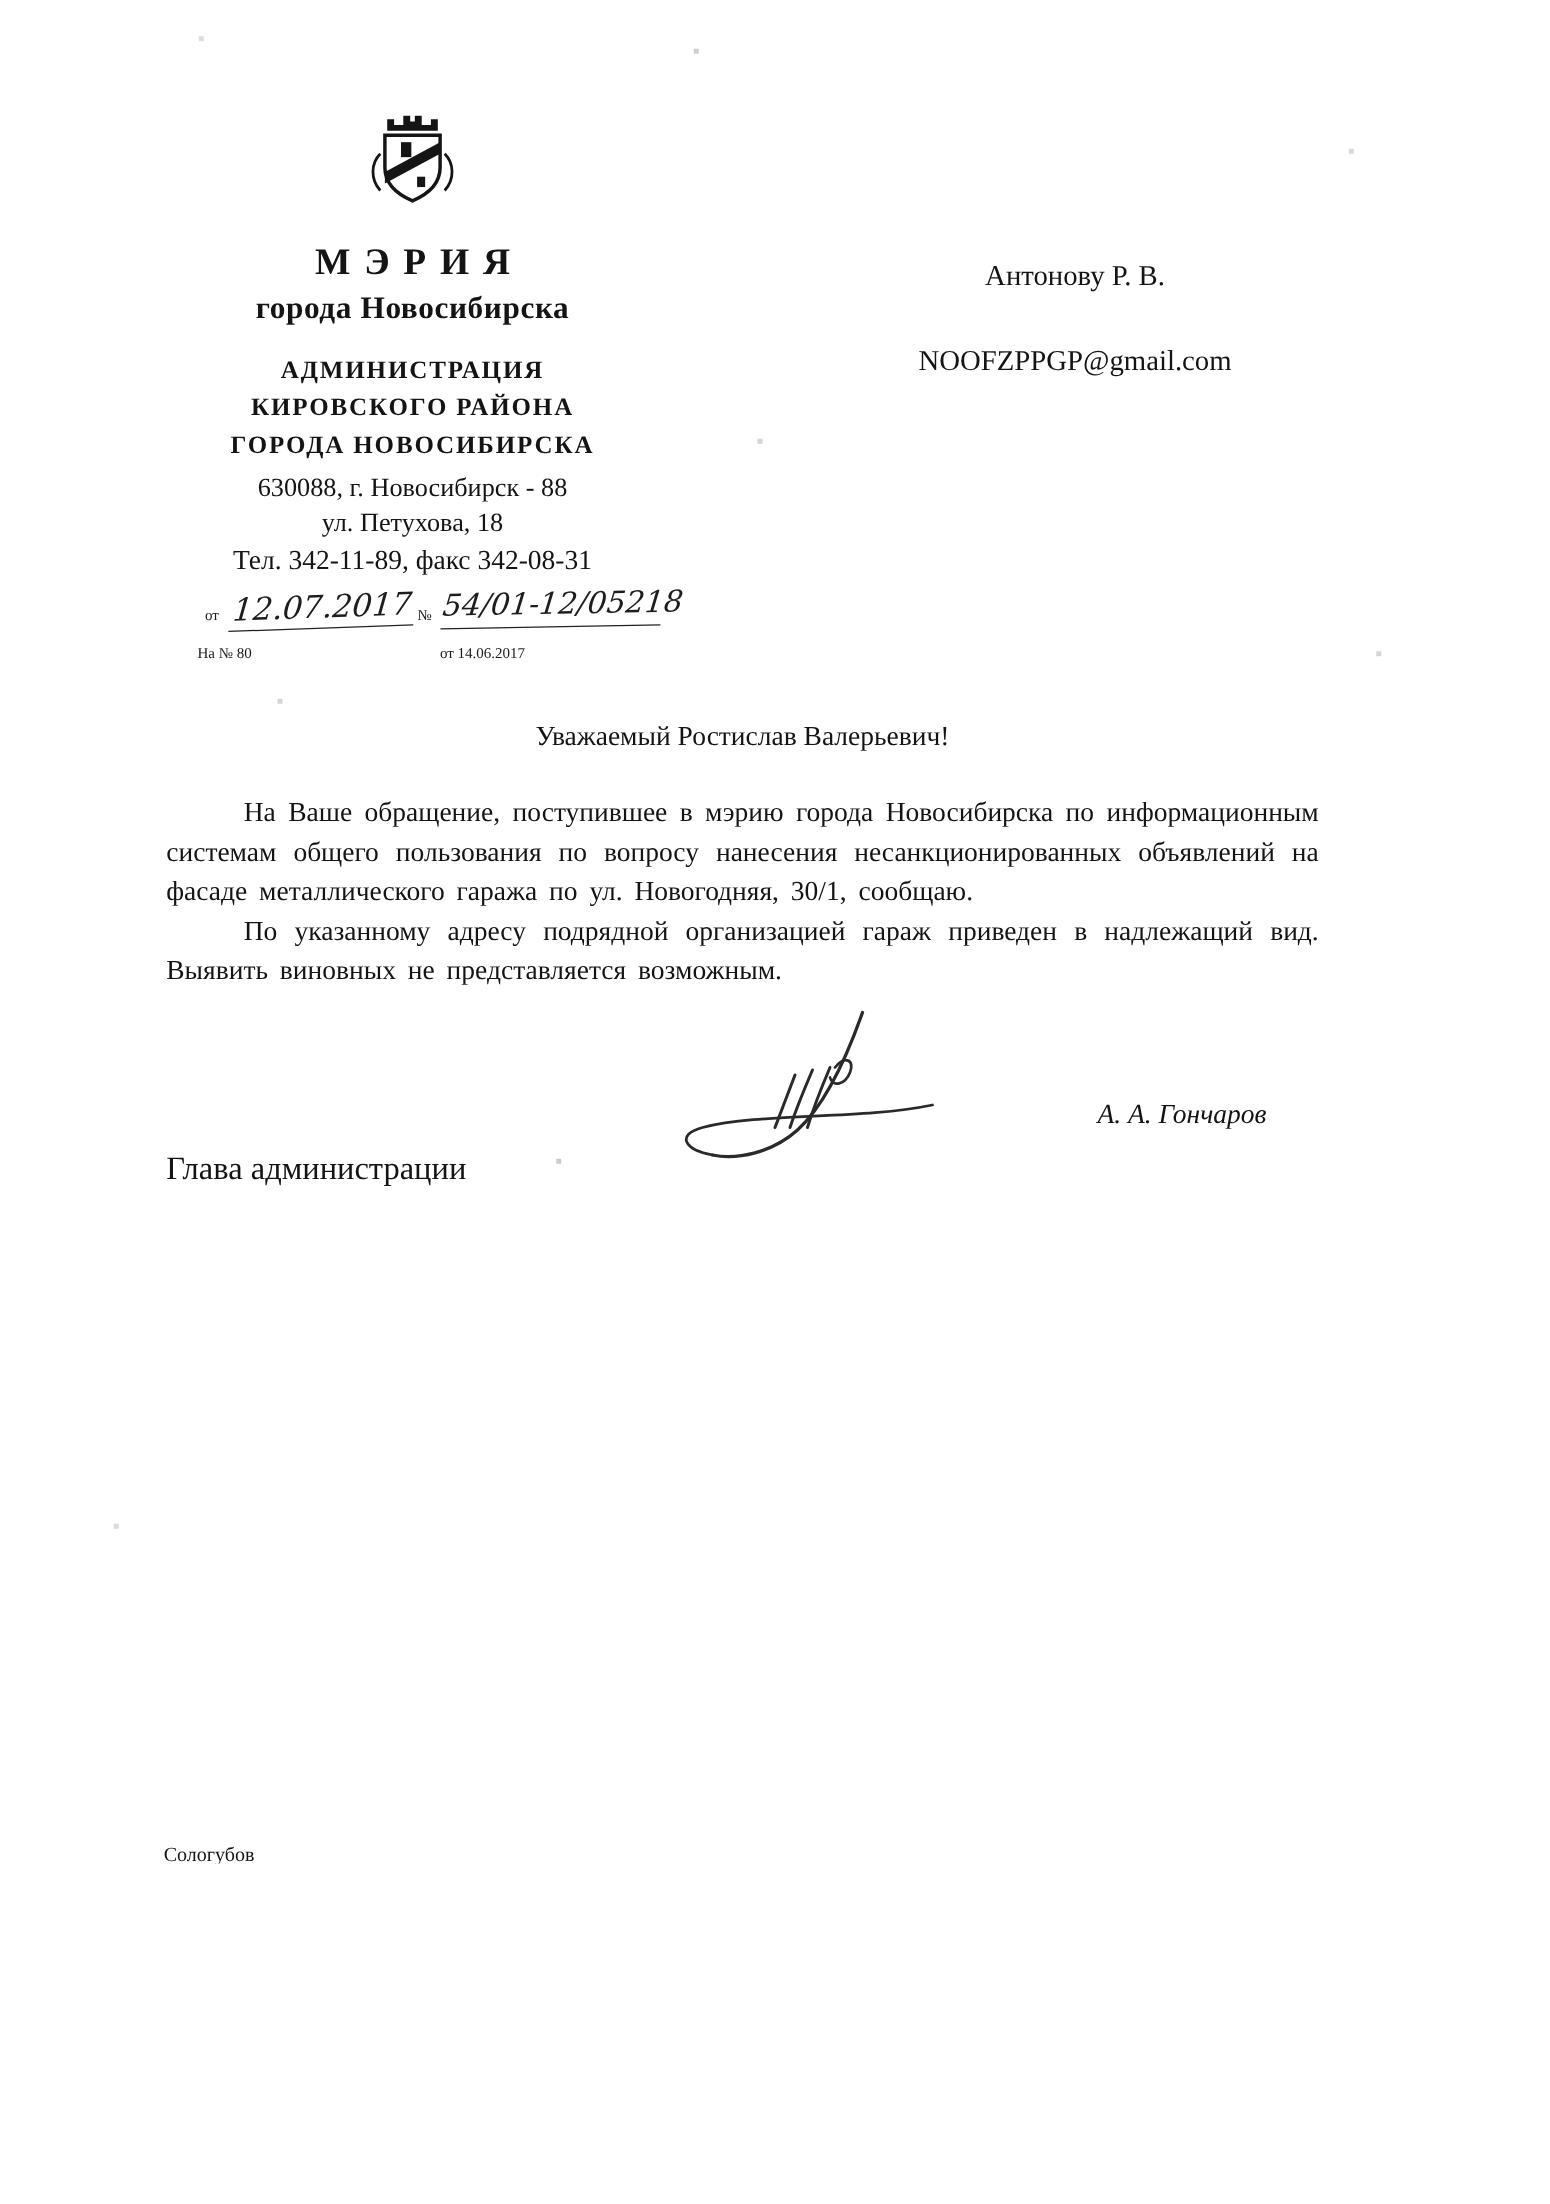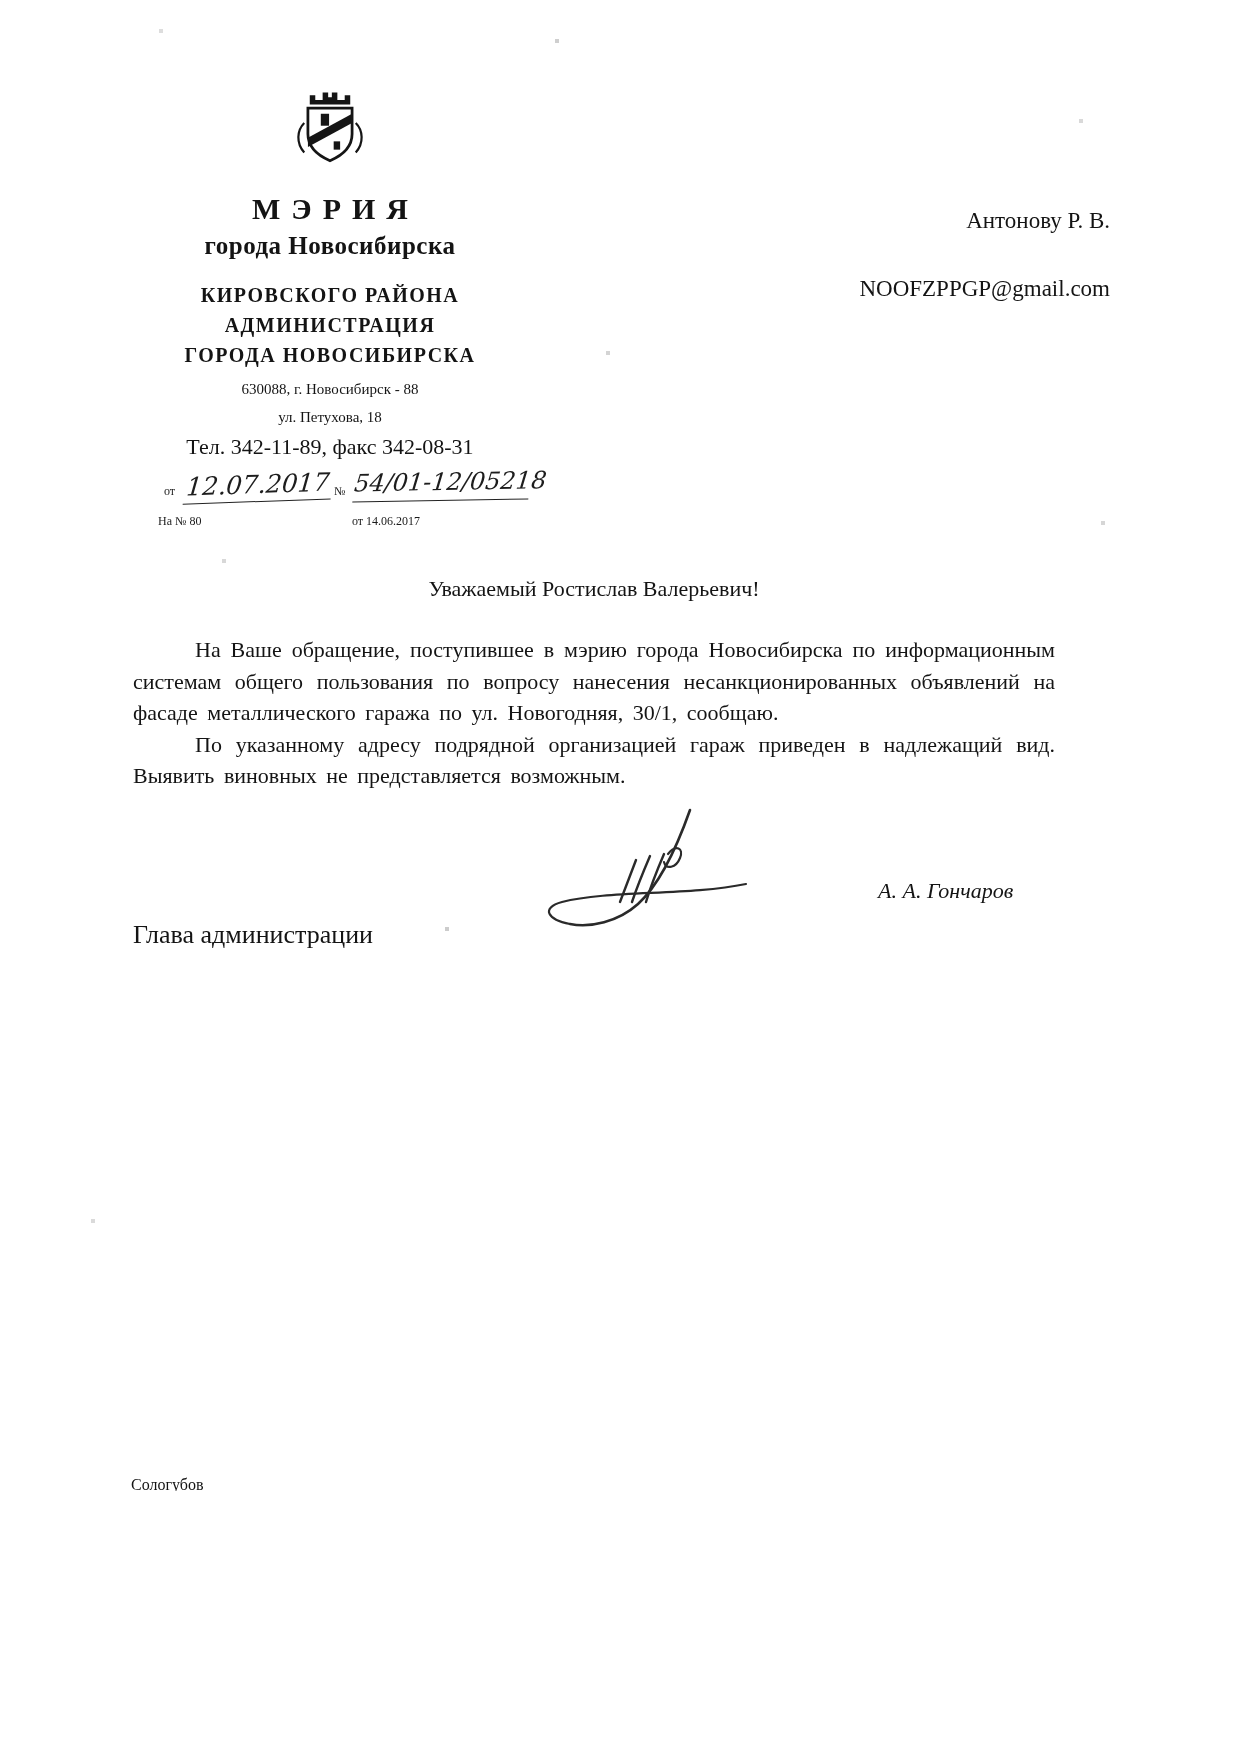--- a/index.html
+++ b/index.html
@@ -7,21 +7,21 @@
     position:relative; width:1240px; height:1491px; background:#ffffff;
     font-family:"Liberation Serif", serif; color:#141414; overflow:hidden;
   }
   
   .letterhead { position:absolute; left:128px; top:88px; width:404px; text-align:center; }
   .emblem { display:inline-block; margin-bottom:8px; }
   .org1 { font-size:30px; font-weight:bold; letter-spacing:11px; padding-left:11px; }
   .org2 { font-size:25px; font-weight:bold; letter-spacing:0.5px; margin-top:6px; }
   .dept-block { margin-top:20px; }
   .dept { font-size:20px; font-weight:bold; letter-spacing:1.5px; line-height:30px; }
-  .addr { font-size:15px; line-height:28px; }
+  .addr { font-size:21px; line-height:28px; }
   .addr-block { margin-top:5px; }
   .phone { font-size:22px; margin-top:3px; }
   
   .ref { position:relative; height:76px; margin-top:8px; text-align:left; }
   .ref .lbl { position:absolute; font-size:12px; color:#1a1a1a; }
   .lbl-ot   { left:36px;  top:16px; }
   .lbl-no   { left:206px; top:16px; }
   .lbl-na   { left:30px;  top:46px; font-size:18px; }
   .lbl-otd  { left:224px; top:46px; font-size:18px; }
   .hand {
@@ -32,21 +32,21 @@
     position:absolute; left:56px; top:2px; width:148px; text-align:center;
     border-bottom:1.6px solid #222; padding-bottom:2px;
     transform:rotate(-2deg) skewX(-7deg);
   }
   .hand-num {
     position:absolute; left:226px; top:0px; width:176px; text-align:center;
     border-bottom:1.6px solid #222; padding-bottom:4px;
     transform:rotate(-1deg) skewX(-7deg); font-size:24px;
   }
   
-  .recipient { position:absolute; left:650px; top:208px; width:420px; text-align:right;margin-left:40px; }
+  .recipient { position:absolute; left:650px; top:208px; width:420px; text-align:center; }
   .recipient .name  { font-size:23px; }
   .recipient .email { font-size:23px; margin-top:42px; }
   
   .salutation {
     position:absolute; left:133px; top:576px; width:922px;
     text-align:center; font-size:22px;
   }
   .body-text { position:absolute; left:133px; top:634px; width:922px; }
   .body-text p {
     margin:0; font-size:22px; line-height:31.5px;
@@ -91,22 +91,22 @@
 
         <path d="M22 38 c-8 8 -9 22 0 32" fill="none" stroke="#151515" stroke-width="2.4"></path>
         <path d="M78 38 c8 8 9 22 0 32" fill="none" stroke="#151515" stroke-width="2.4"></path>
       </svg>
     </span>
 
     <div class="org1">МЭРИЯ</div>
     <div class="org2">города Новосибирска</div>
 
     <div class="dept-block">
+      <div class="dept">АДМИНИСТРАЦИЯ</div>
       <div class="dept">КИРОВСКОГО  РАЙОНА</div>
-      <div class="dept">АДМИНИСТРАЦИЯ</div>
       <div class="dept">ГОРОДА НОВОСИБИРСКА</div>
     </div>
 
     <div class="addr-block">
       <div class="addr">630088, г. Новосибирск - 88</div>
       <div class="addr">ул. Петухова, 18</div>
     </div>
 
     <div class="phone">Тел. 342-11-89, факс 342-08-31</div>
 

